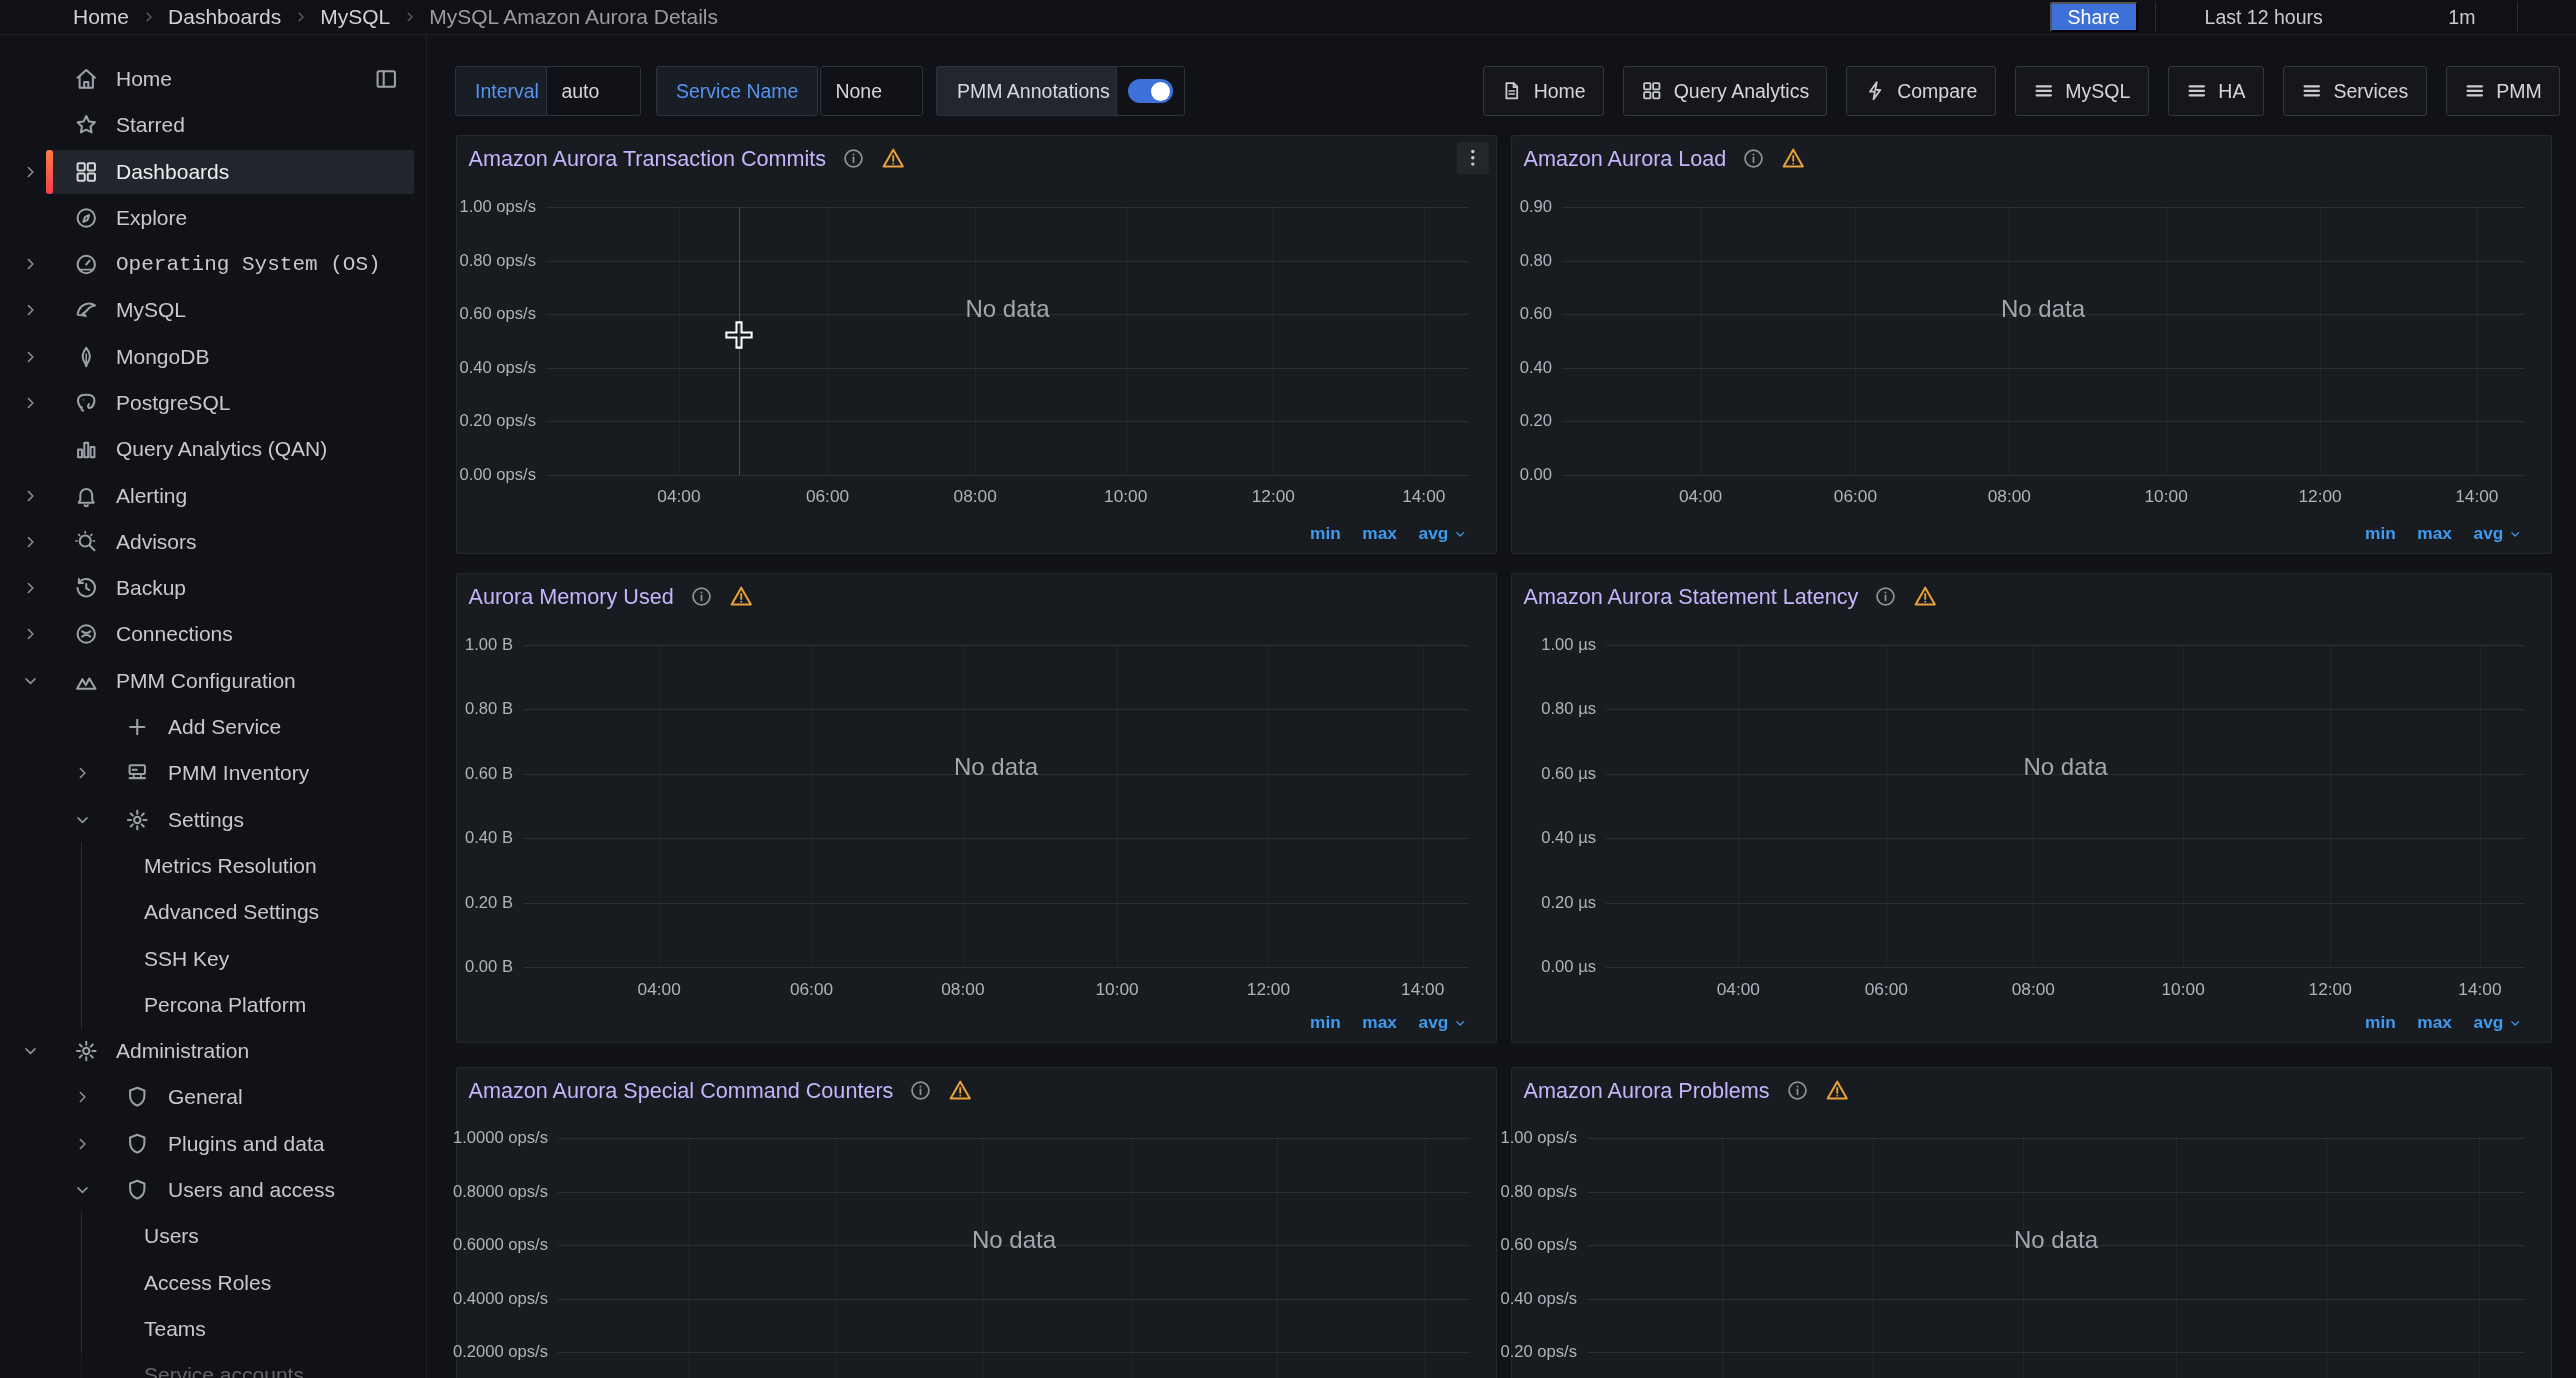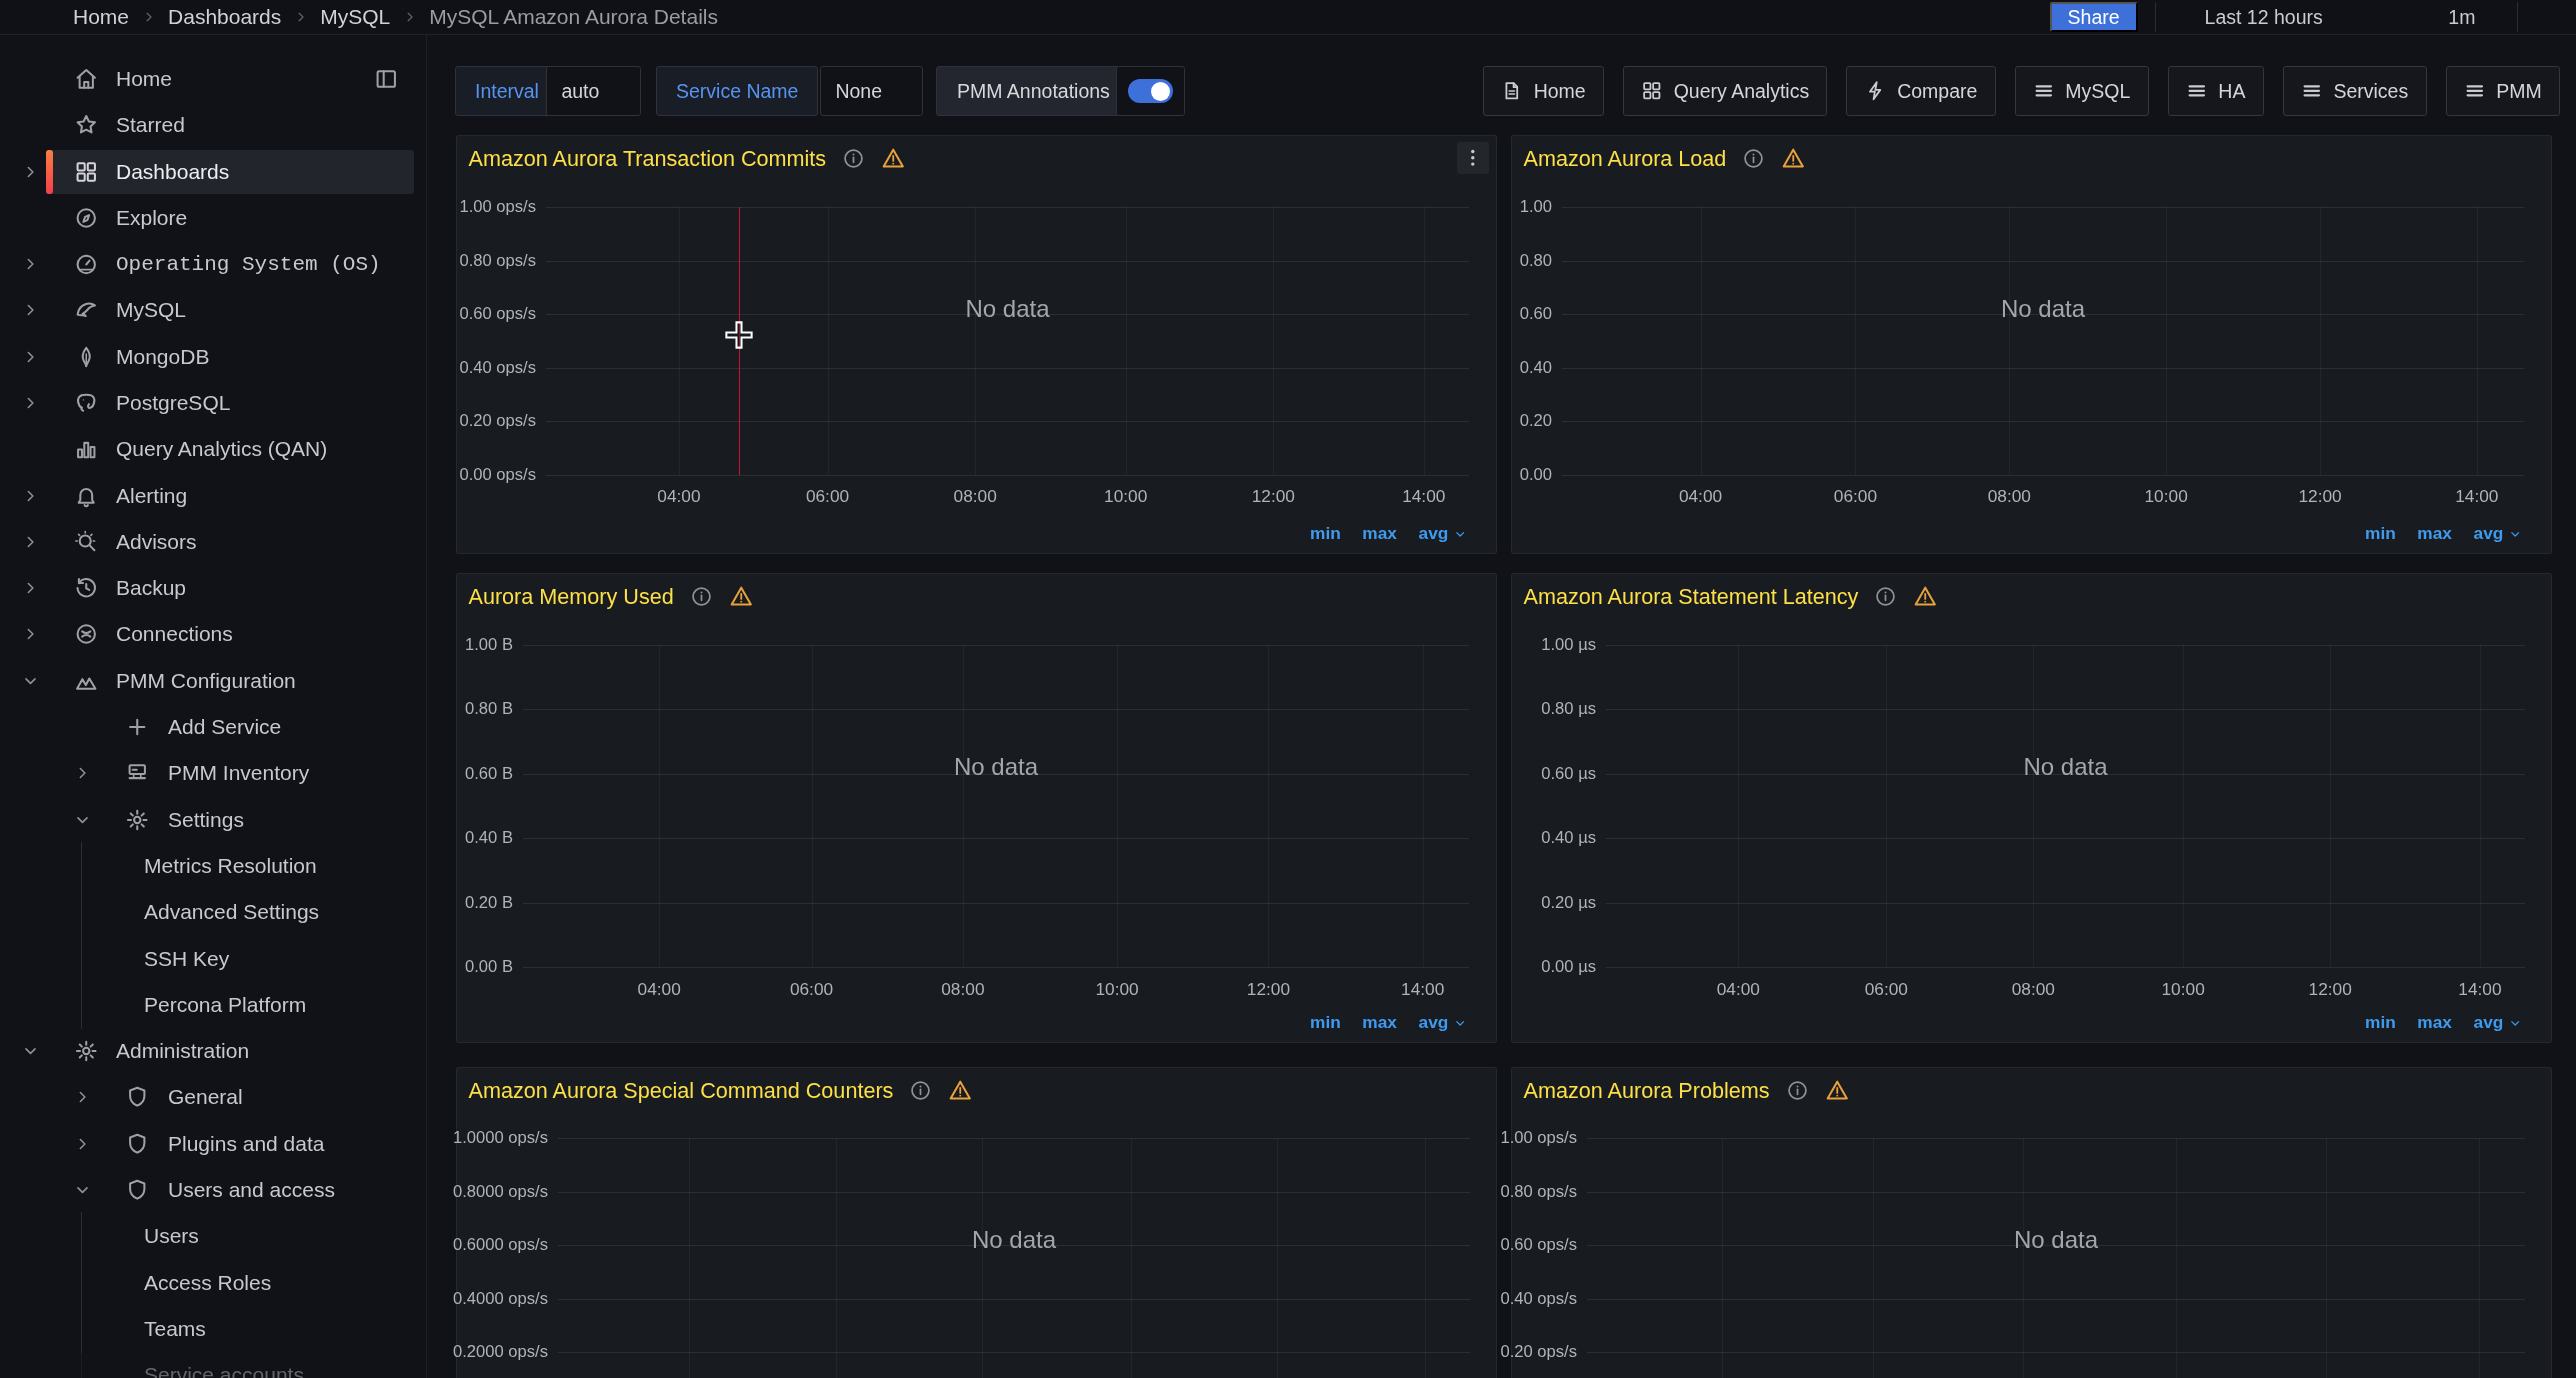--- a/index.html
+++ b/index.html
@@ -57,21 +57,21 @@
   .toggle-pill{position:relative;width:45px;height:24.5px;border-radius:12.3px;background:#3D71D9}
   .toggle-knob{position:absolute;top:2.9px;right:2.9px;width:19px;height:19px;border-radius:50%;background:#fff}
   .tb-links{position:absolute;top:66px;right:16px;display:flex;gap:19px}
   .tb-btn{height:50px;display:flex;align-items:center;gap:10.8px;padding:0 17.3px;border:0.7px solid #34373e;
     border-radius:2.9px;background:#15171c;color:#d5d6da;font-size:19.5px;font-weight:500;white-space:nowrap}
   .tb-btn .icon{width:21.6px;height:21.6px;color:#c9cbd1}
 
   
   .panel{position:absolute;background:#181b1f;border:0.7px solid rgba(204,204,220,0.08);border-radius:2.9px}
   .panel-header{display:flex;align-items:center;height:45px;padding:0 11.5px;gap:16px}
-  .panel-title{font-size:21.6px;font-weight:500;color:#fde047}
+  .panel-title{font-size:21.6px;font-weight:500;color:#c4b5fd}
   .info-ic{width:23px;height:23px;color:#8f9298}
   .warn-ic{width:24.5px;height:24.5px;color:#E9A13B}
   .kebab{position:absolute;top:5.8px;right:7.2px;width:32px;height:32px;border-radius:2.9px;
     background:rgba(255,255,255,0.05);display:flex;align-items:center;justify-content:center;color:#c9cad0}
   .kebab .icon{width:21.6px;height:21.6px}
   .plot{position:absolute}
   .hgrid{position:absolute;left:0;right:0;height:0.7px;background:rgba(204,204,220,0.11)}
   .vgrid{position:absolute;top:0;bottom:0;width:0.7px;background:rgba(204,204,220,0.06)}
   .ylab{position:absolute;left:-10px;transform:translate(-100%,-50%);font-size:16.6px;color:#b0b3ba;white-space:nowrap}
   .xlab{position:absolute;transform:translateX(-50%);font-size:17.3px;color:#b0b3ba;white-space:nowrap}
@@ -653,21 +653,21 @@
           <span class="icon warn-ic" style="width: 24.5px; height: 24.5px;">
             <svg viewBox="0 0 24 24">
               <path d="M12 3.6L21.4 20H2.6z"></path>
               <path d="M12 9.6v5" stroke-width="1.8"></path>
               <circle cx="12" cy="17.3" r="0.9" fill="currentColor" stroke="none"></circle>
             </svg>
           </span>
         </div>
         <div class="plot" style="left: 50px; top: 71px; width: 962px; height: 268px;">
           <div class="hgrid" style="top: 0%;"></div>
-          <span class="ylab" style="top: 0%;">1.00</span>
+          <span class="ylab" style="top: 0%;">0.90</span>
           <div class="hgrid" style="top: 20%;"></div>
           <span class="ylab" style="top: 20%;">0.80</span>
           <div class="hgrid" style="top: 40%;"></div>
           <span class="ylab" style="top: 40%;">0.60</span>
           <div class="hgrid" style="top: 60%;"></div>
           <span class="ylab" style="top: 60%;">0.40</span>
           <div class="hgrid" style="top: 80%;"></div>
           <span class="ylab" style="top: 80%;">0.20</span>
           <div class="hgrid" style="top: 100%;"></div>
           <span class="ylab" style="top: 100%;">0.00</span>

